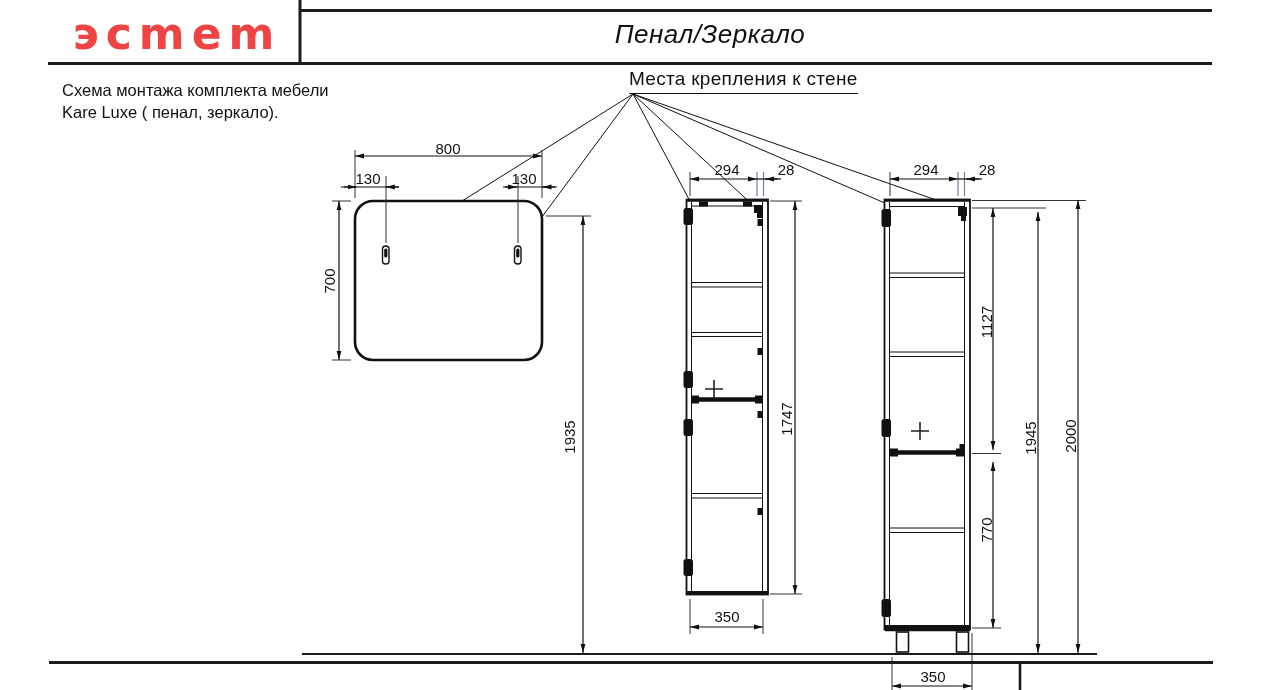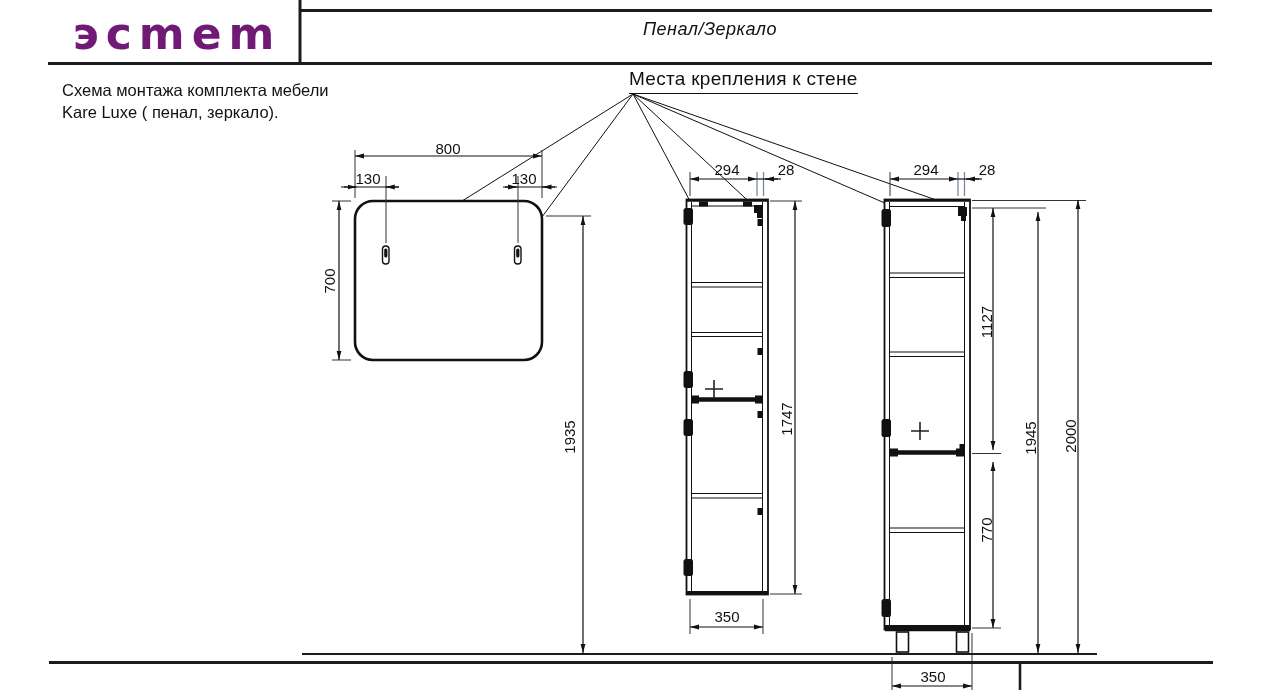--- a/index.html
+++ b/index.html
@@ -1,22 +1,22 @@
 <!DOCTYPE html>
 <html><head>
 <meta charset="utf-8">
 <style>
   html,body{margin:0;padding:0;background:#fff;}
   #sheet{position:relative;width:1262px;height:690px;background:#fff;overflow:hidden;
          font-family:"Liberation Sans", sans-serif;color:#111;}
   #linework{position:absolute;left:0;top:0;width:1262px;height:690px;}
   .txt{position:absolute;white-space:nowrap;}
-  .logo{font-size:44px;font-weight:800;letter-spacing:7px;color:#701a75;
+  .logo{font-size:44px;font-weight:800;letter-spacing:7px;color:#ef4444;
         font-family:"DejaVu Sans", sans-serif;}
-  .sheet-title{font-size:18px;font-style:italic;letter-spacing:0.5px;}
+  .sheet-title{font-size:26px;font-style:italic;letter-spacing:0.5px;}
   .note{font-size:16.5px;line-height:22px;}
   .callout{font-size:19px;border-bottom:1.6px solid #111;padding-bottom:3px;letter-spacing:0.3px;}
   .lbl{position:absolute;font-size:15px;color:#111;white-space:nowrap;
        transform:translate(-50%,-50%);}
   .lbl.rot{transform:translate(-50%,-50%) rotate(-90deg);}
 </style>
 </head>
 <body>
 
 <div id="sheet">

